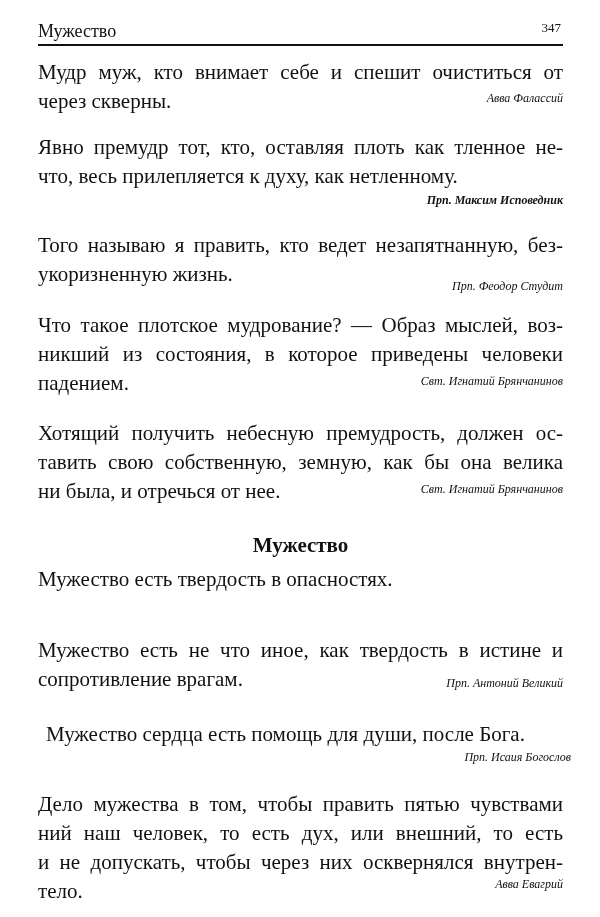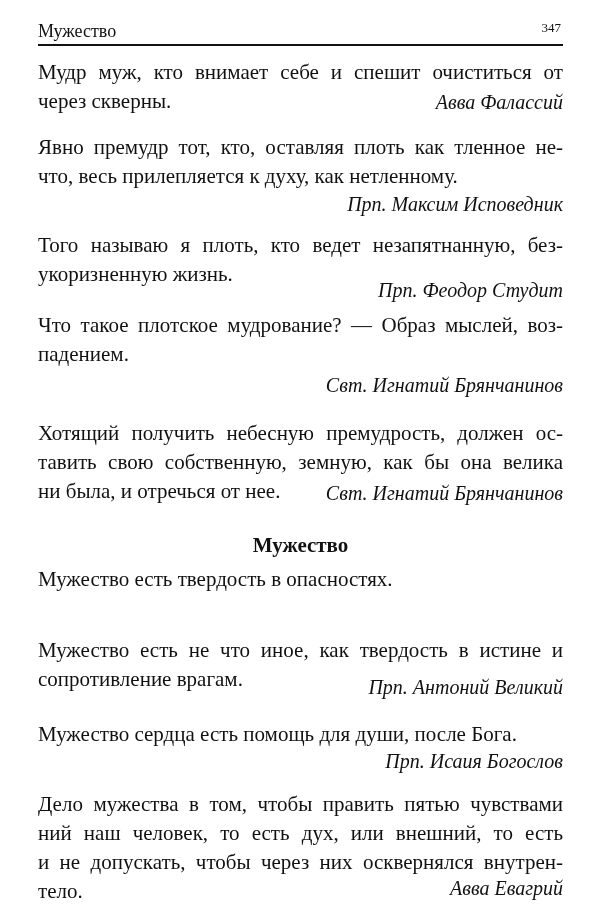--- a/index.html
+++ b/index.html
@@ -13,21 +13,21 @@
   }
   .rh-title { position: absolute; left: 0; top: 3px; font-size: 18px; }
   .rh-page { position: absolute; right: 2px; top: 2px; font-size: 13px; }
   .entry { position: absolute; left: 38px; width: 525px; }
   .line {
     font-size: 21px; line-height: 29px; height: 29px; white-space: nowrap;
     text-align: justify; text-align-last: justify;
   }
   .line.last { text-align-last: left; }
   .attr {
-    position: absolute; right: 0; font-style: italic; font-size: 20px;
+    position: absolute; right: 0; font-style: italic; font-size: 12px;
     white-space: nowrap;
   }
   .section-title {
     position: absolute; left: 38px; width: 525px; top: 533px;
     text-align: center; font-weight: bold; font-size: 21px;
   }
 </style>
 </head>
 <body>
 
@@ -38,31 +38,32 @@
 
 <div class="entry" style="top:58px;">
   <div class="line">Мудр муж, кто внимает себе и спешит очиститься от</div>
   <div class="line last">через скверны.</div>
   <div class="attr" style="top:33px;">Авва Фалассий</div>
 </div>
 
 <div class="entry" style="top:133px;">
   <div class="line">Явно премудр тот, кто, оставляя плоть как тленное не-</div>
   <div class="line last">что, весь прилепляется к духу, как нетленному.</div>
-  <div class="attr" style="top:60px;">Прп. Максим Исповедник</div>
+  <div class="attr" style="top:60px;font-weight:bold;">Прп. Максим Исповедник</div>
 </div>
 
 <div class="entry" style="top:231px;">
-  <div class="line">Того называю я плоть, кто ведет незапятнанную, без-</div>
+  <div class="line">Того называю я править, кто ведет незапятнанную, без-</div>
   <div class="line last">укоризненную жизнь.</div>
   <div class="attr" style="top:48px;">Прп. Феодор Студит</div>
 </div>
 
 <div class="entry" style="top:311px;">
   <div class="line">Что такое плотское мудрование? — Образ мыслей, воз-</div>
+  <div class="line">никший из состояния, в которое приведены человеки</div>
   <div class="line last">падением.</div>
   <div class="attr" style="top:63px;">Свт. Игнатий Брянчанинов</div>
 </div>
 
 <div class="entry" style="top:419px;">
   <div class="line">Хотящий получить небесную премудрость, должен ос-</div>
   <div class="line">тавить свою собственную, земную, как бы она велика</div>
   <div class="line last">ни была, и отречься от нее.</div>
   <div class="attr" style="top:63px;">Свт. Игнатий Брянчанинов</div>
 </div>
@@ -72,21 +73,21 @@
 <div class="entry" style="top:565px;">
   <div class="line last">Мужество есть твердость в опасностях.</div>
 </div>
 
 <div class="entry" style="top:636px;">
   <div class="line">Мужество есть не что иное, как твердость в истине и</div>
   <div class="line last">сопротивление врагам.</div>
   <div class="attr" style="top:40px;">Прп. Антоний Великий</div>
 </div>
 
-<div class="entry" style="top:720px;">
+<div class="entry" style="top:720px;margin-left:8px;">
   <div class="line last">Мужество сердца есть помощь для души, после Бога.</div>
   <div class="attr" style="top:30px;">Прп. Исаия Богослов</div>
 </div>
 
 <div class="entry" style="top:790px;">
   <div class="line">Дело мужества в том, чтобы править пятью чувствами</div>
   <div class="line">ний наш человек, то есть дух, или внешний, то есть</div>
   <div class="line">и не допускать, чтобы через них осквернялся внутрен-</div>
   <div class="line last">тело.</div>
   <div class="attr" style="top:87px;">Авва Евагрий</div>

